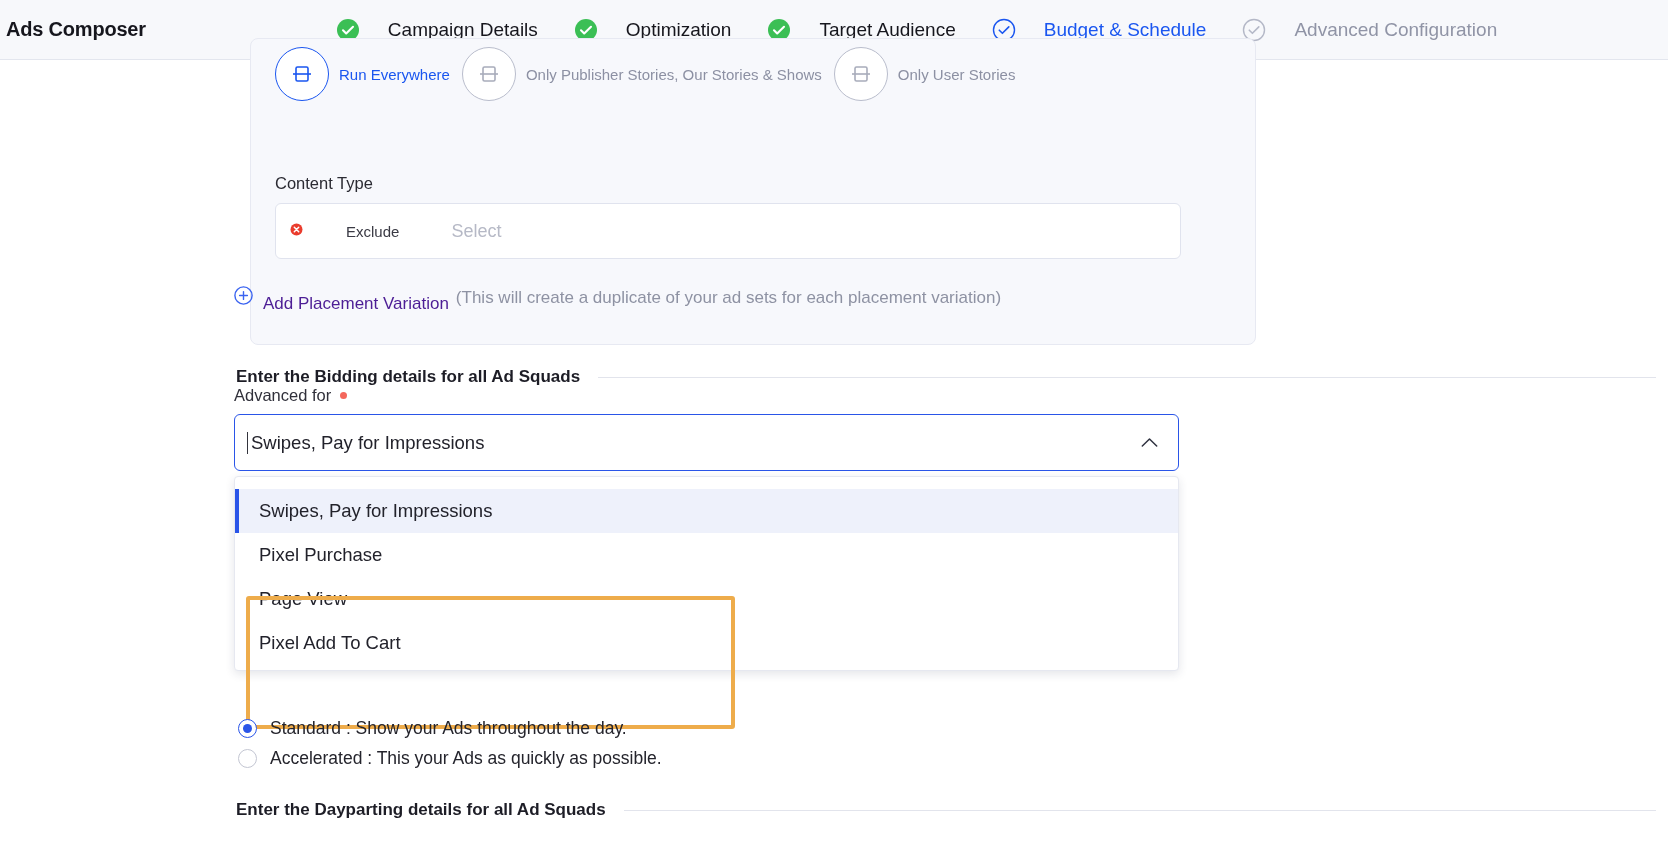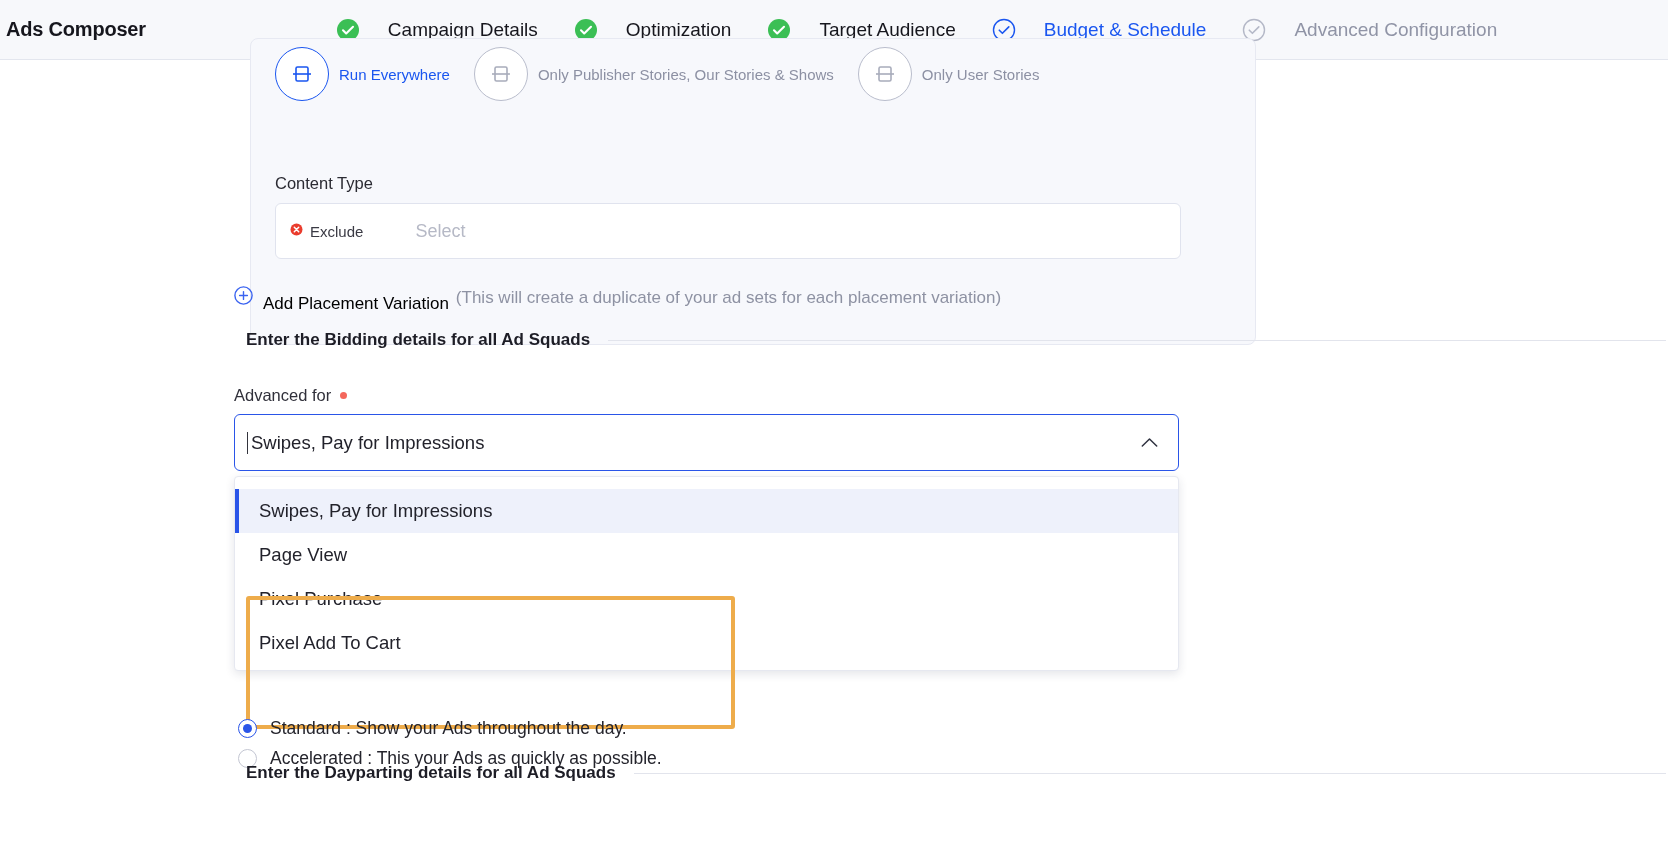--- a/index.html
+++ b/index.html
@@ -84,21 +84,21 @@
     background: #f7f8fc;
     border: 1px solid #e7e9f2;
     border-radius: 8px;
   }
   .placement-options {
     position: absolute;
     left: 24px;
     top: 8px;
     display: flex;
     align-items: center;
-    gap: 24px;
+    gap: 12px;
   }
   .placement-opt { display: flex; align-items: center; cursor: pointer; }
   .circ {
     width: 54px; height: 54px;
     border-radius: 50%;
     border: 1px solid #b9bdcc;
     display: flex; align-items: center; justify-content: center;
     background: #ffffff;
   }
   .placement-opt.sel .circ { border-color: #1a56f0; }
@@ -121,47 +121,48 @@
     left: 24px; top: 164px;
     width: 906px; height: 56px;
     background: #ffffff;
     border: 1px solid #e0e3ee;
     border-radius: 6px;
     display: flex;
     align-items: center;
     padding-left: 14px;
     cursor: text;
   }
-  .exclude-chip { display: flex; align-items: center; }
+  .exclude-chip { display: flex; align-items: center; gap: 36px; }
   .exclude-text { font-size: 15px; color: #3a3a44; margin-left: 7px; }
   .select-placeholder {
     font-size: 18px;
     color: #b6b9c6;
     margin-left: 52px;
   }
 
   
   .add-variation {
     position: absolute;
     left: 234px; top: 222px;
     display: flex;
     align-items: center;
     font-size: 17px;
   }
   .plus-icon { margin-right: 10px; display: block; cursor: pointer; }
-  .add-link { color: #000000; cursor: pointer; margin-top: 12px; }
+  .add-link { color: #4c1d95; cursor: pointer; margin-top: 12px; }
   .add-hint { color: #8e92a3; margin-left: 7px; }
 
   
   .section-head {
     position: absolute;
-    left: 246px;
+    left: 236px;
     display: flex;
     align-items: center;
     width: 1420px;
+    margin-top: 37px;
   }
   .section-head .txt {
     font-size: 17px;
     font-weight: bold;
     color: #1d1d26;
     white-space: nowrap;
   }
   .section-head .rule {
     flex: 1;
     height: 1px;
@@ -432,22 +433,22 @@
     <span class="chevron-up">
       <svg width="17" height="11" viewBox="0 0 17 11">
           <path d="M1.3 9L8.5 2l7.2 7" stroke="#2f3240" stroke-width="1.5" fill="none" stroke-linecap="round" stroke-linejoin="round"></path>
         </svg>
     </span>
   </div>
 
   <div class="dropdown">
     <div class="dd-spacer"></div>
     <div class="dd-option selected">Swipes, Pay for Impressions</div>
+    <div class="dd-option">Pixel Purchase</div>
     <div class="dd-option">Page View</div>
-    <div class="dd-option">Pixel Purchase</div>
     <div class="dd-option">Pixel Add To Cart</div>
   </div>
 
   <div class="annotation-box"></div>
 
   <div class="radio-row" id="radio-standard">
     <span class="radio-outer on">
         <span class="radio-inner"></span>
       </span>
     <span>Standard : Show your Ads throughout the day.</span>

